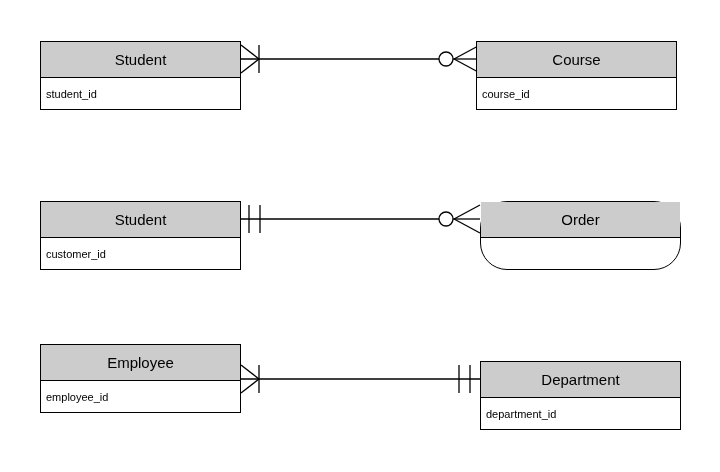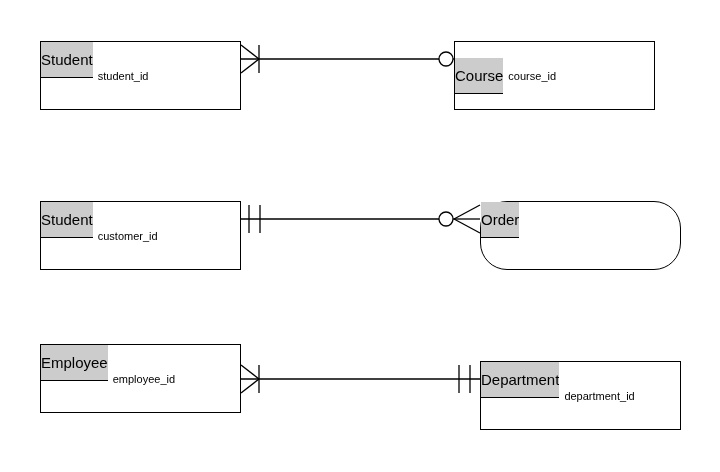--- a/index.html
+++ b/index.html
@@ -27,42 +27,42 @@
   }
   .wires line{stroke:var(--border-color);stroke-width:1.3;}
   .wires circle{stroke:var(--border-color);stroke-width:1.3;fill:#ffffff;}
   .entity{
     position:absolute;
     width:201px;
     height:69px;
     border:1.3px solid var(--border-color);
     background:var(--body-fill);
     display:flex;
-    flex-direction:row;
+    flex-direction:column;
   }
   .entity-header{
     height:36px;
     flex:0 0 36px;
     background:var(--header-fill);
     border-bottom:1.3px solid var(--border-color);
     display:flex;
     align-items:center;
     justify-content:center;
     font-size:15px;
   }
   .entity-body{
     flex:1;
     display:flex;
     align-items:center;
     padding-left:5px;
     font-size:11px;
     background:var(--body-fill);
   }
   .pos-student   {left:40px;  top:41px;}
-  .pos-course    {left:454px; top:41px;align-items:center;}
+  .pos-course    {left:476px; top:41px;}
   .pos-customer  {left:40px;  top:201px;}
   .pos-order     {left:480px; top:201px;border-radius:27px;}
   .pos-employee  {left:40px;  top:344px;}
   .pos-department{left:480px; top:361px;text-align:right;}
 </style>
 </head>
 <body>
 
 <div class="canvas">
 

